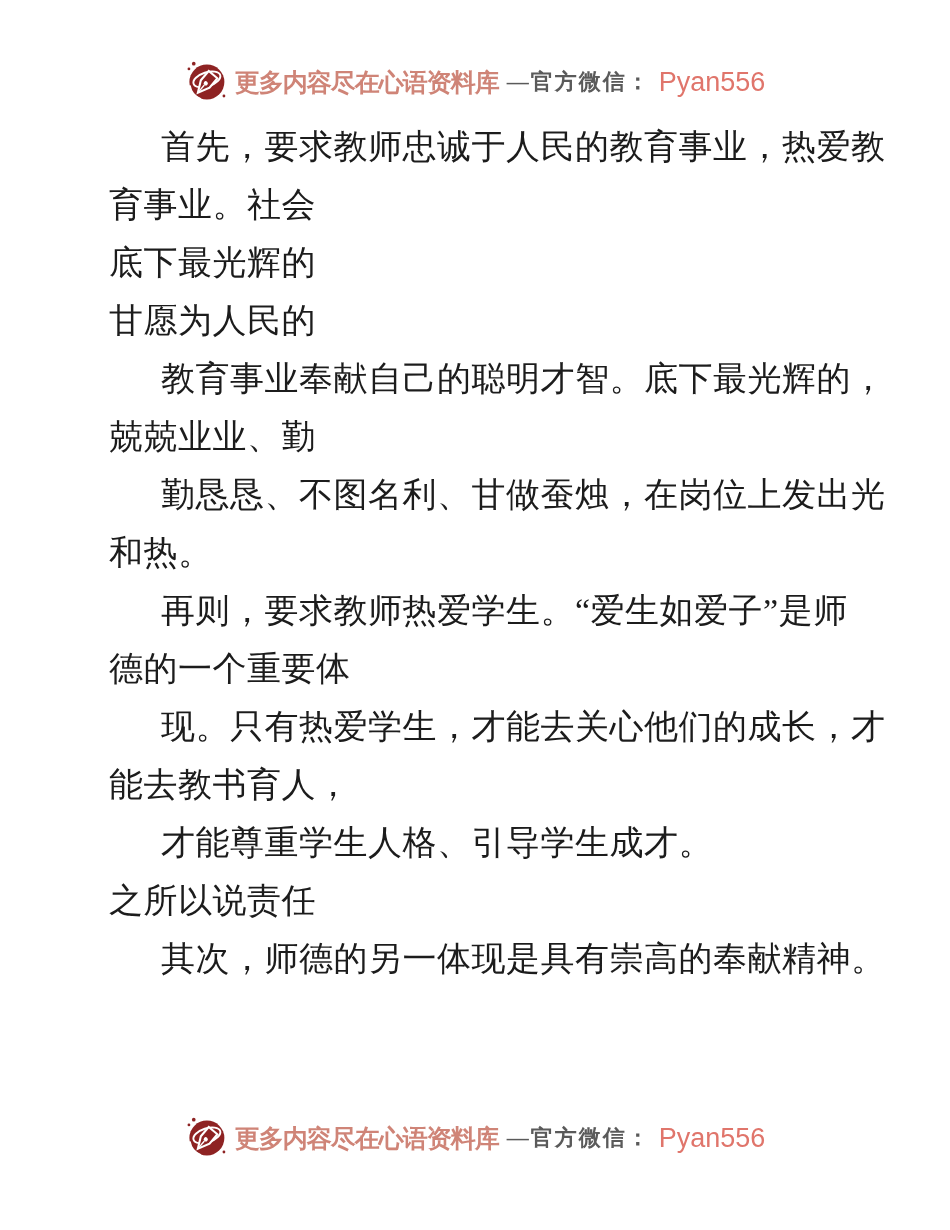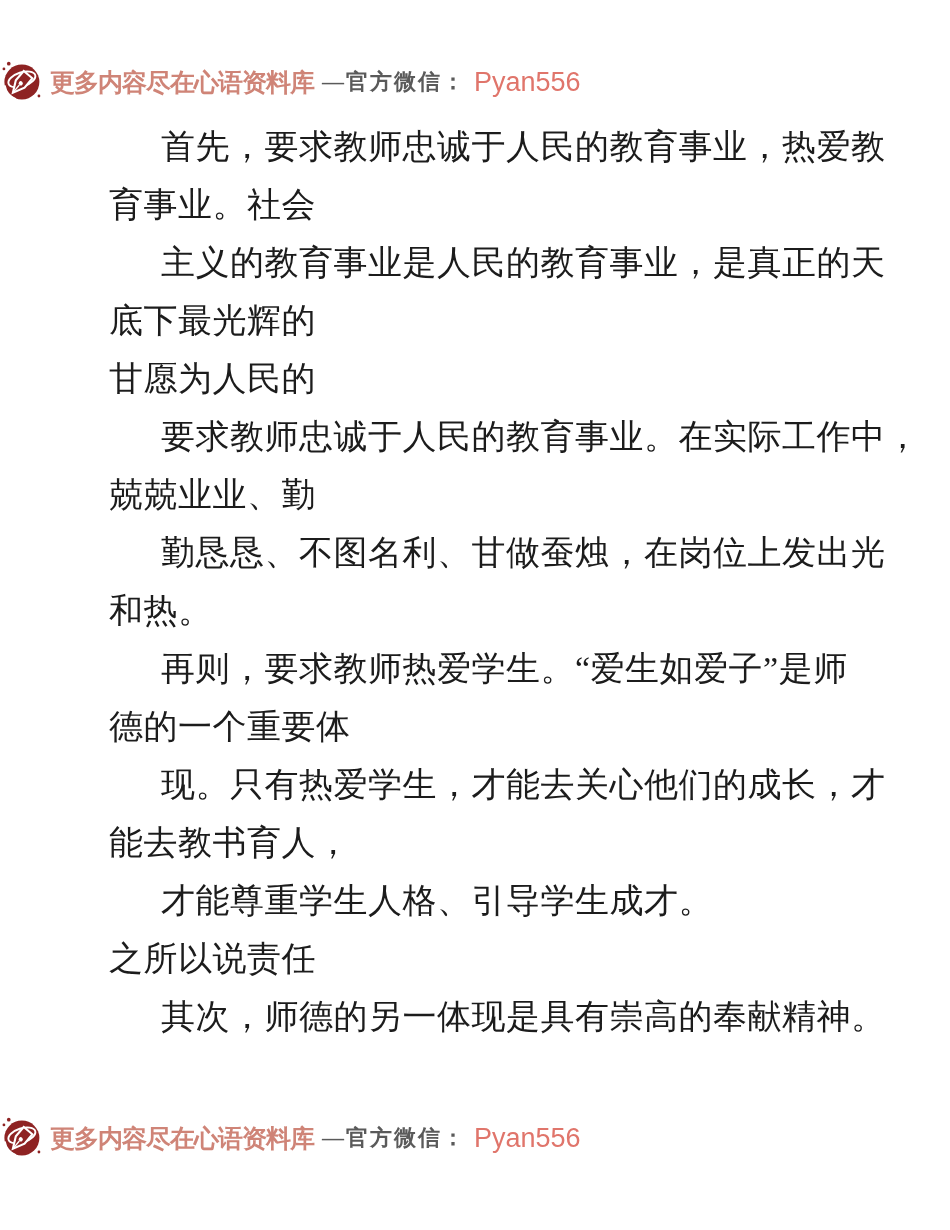--- a/index.html
+++ b/index.html
@@ -15,20 +15,21 @@
     position:relative;
     width:950px;height:1230px;
     background:#ffffff;
     overflow:hidden;
     font-family:"Liberation Serif","DejaVu Serif",serif;
   }
   
   .watermark{
     display:flex;
     align-items:center;
+    justify-content:center;
     gap:8px;
     height:52px;
   }
   .watermark.top{margin-top:56px;}
   .watermark.bottom{position:absolute;left:0;right:0;top:1112px;}
   .wm-logo{width:42px;height:46px;flex:0 0 auto;}
   .wm-brand{
     color:var(--brand-color);
     font-size:25px;
     font-weight:bold;
@@ -83,24 +84,23 @@
       <circle cx="44.5" cy="42" r="1.6" fill="var(--logo-color)"></circle>
     </svg>
     <span class="wm-brand">更多内容尽在心语资料库</span>
     <span class="wm-label">—官方微信：</span>
     <span class="wm-account">Pyan556</span>
   </div>
 
   <div class="doc-body">
     <div class="text-line indent">首先，要求教师忠诚于人民的教育事业，热爱教</div>
     <div class="text-line">育事业。社会</div>
-    <div class="text-line indent">主义的教育事业是人民的教育事业，是真正的天</div>
     <div class="text-line">底下最光辉的</div>
     <div class="text-line">甘愿为人民的</div>
-    <div class="text-line indent">要求教师忠诚于人民的教育事业。在实际工作中，</div>
+    <div class="text-line indent">教育事业奉献自己的聪明才智。底下最光辉的，</div>
     <div class="text-line">兢兢业业、勤</div>
     <div class="text-line indent">勤恳恳、不图名利、甘做蚕烛，在岗位上发出光</div>
     <div class="text-line">和热。</div>
     <div class="text-line indent">再则，要求教师热爱学生。“爱生如爱子”是师</div>
     <div class="text-line">德的一个重要体</div>
     <div class="text-line indent">现。只有热爱学生，才能去关心他们的成长，才</div>
     <div class="text-line">能去教书育人，</div>
     <div class="text-line indent">才能尊重学生人格、引导学生成才。</div>
     <div class="text-line">之所以说责任</div>
     <div class="text-line indent">其次，师德的另一体现是具有崇高的奉献精神。</div>

